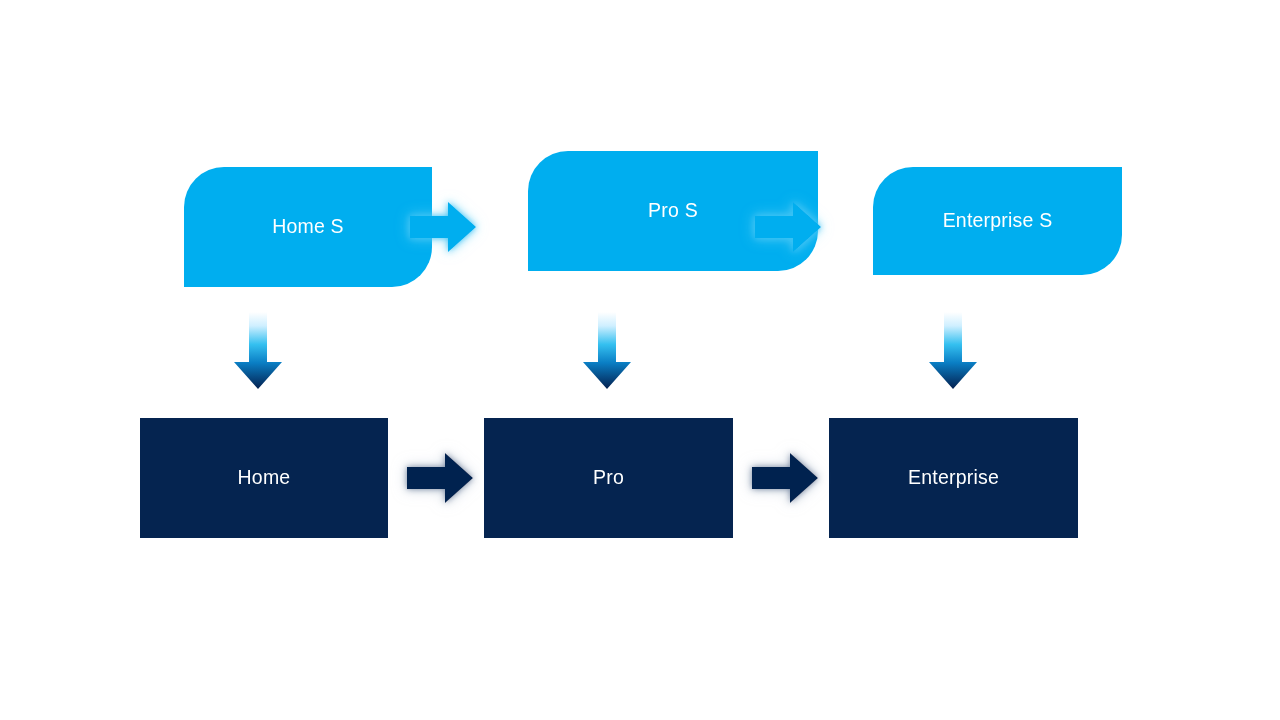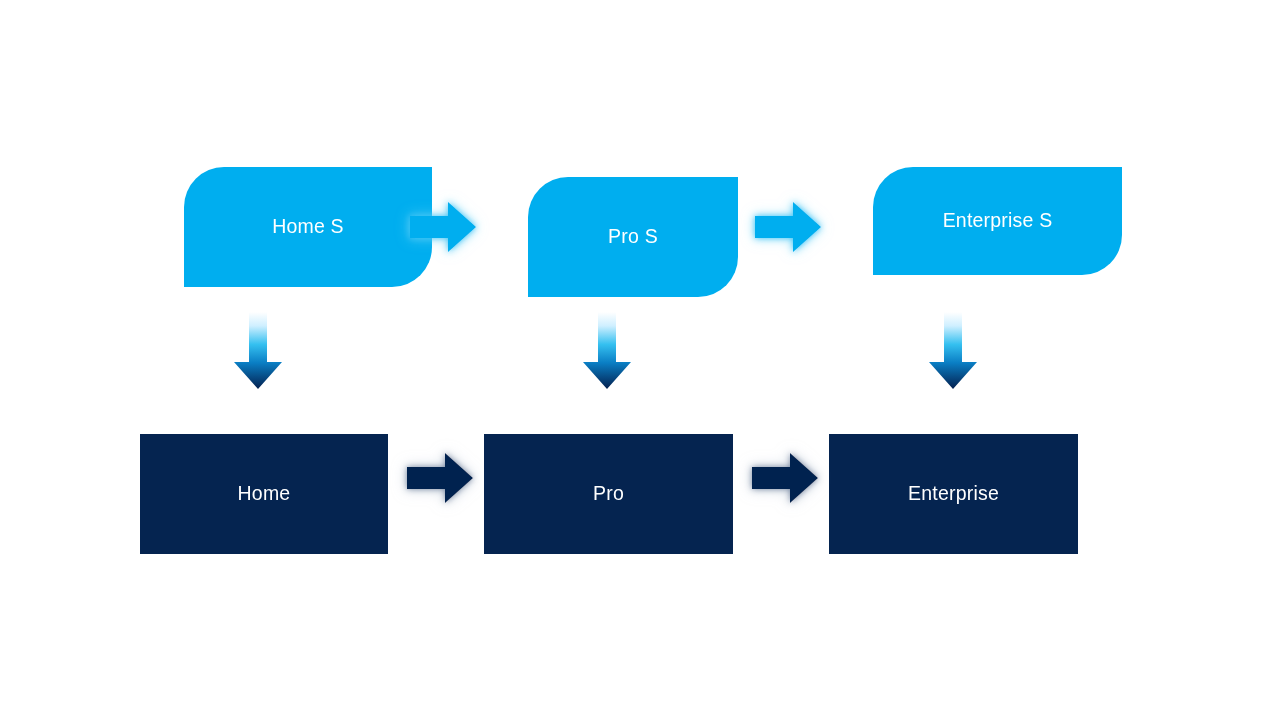--- a/index.html
+++ b/index.html
@@ -43,21 +43,20 @@
 
   .node-light {
     background: #00AEEF;
     
     border-radius: 40px 0 40px 0;
     margin-left: 44px;
   }
   .node-dark {
     background: #052450;
     border-radius: 0;
-    margin-top: 16px;
   }
 
   
   .h-arrow {
     position: absolute;
     width: 70px;
     height: 58px;
   }
   .h-arrow svg {
     display: block;
@@ -80,21 +79,21 @@
 </style>
 </head>
 <body>
 
 <div id="canvas" style="background: rgb(255, 255, 255);">
 
   <div class="node node-light" id="node-home-s" style="left: 140px; top: 167px; width: 248px; height: 120px;">
     <span class="node-label">Home S</span>
   </div>
 
-  <div class="node node-light" id="node-pro-s" style="left: 484px; top: 177px; width: 210px; height: 120px;">
+  <div class="node node-light" id="node-pro-s" style="left: 484px; top: 151px; width: 290px; height: 120px;">
     <span class="node-label">Pro S</span>
   </div>
 
   <div class="node node-light" id="node-enterprise-s" style="left: 829px; top: 167px; width: 249px; height: 108px;">
     <span class="node-label">Enterprise S</span>
   </div>
 
   <div class="h-arrow" id="arrow-home-s-to-pro-s" style="left: 408px; top: 198px;">
     <svg viewBox="0 0 70 58" xmlns="http://www.w3.org/2000/svg">
       <defs>

